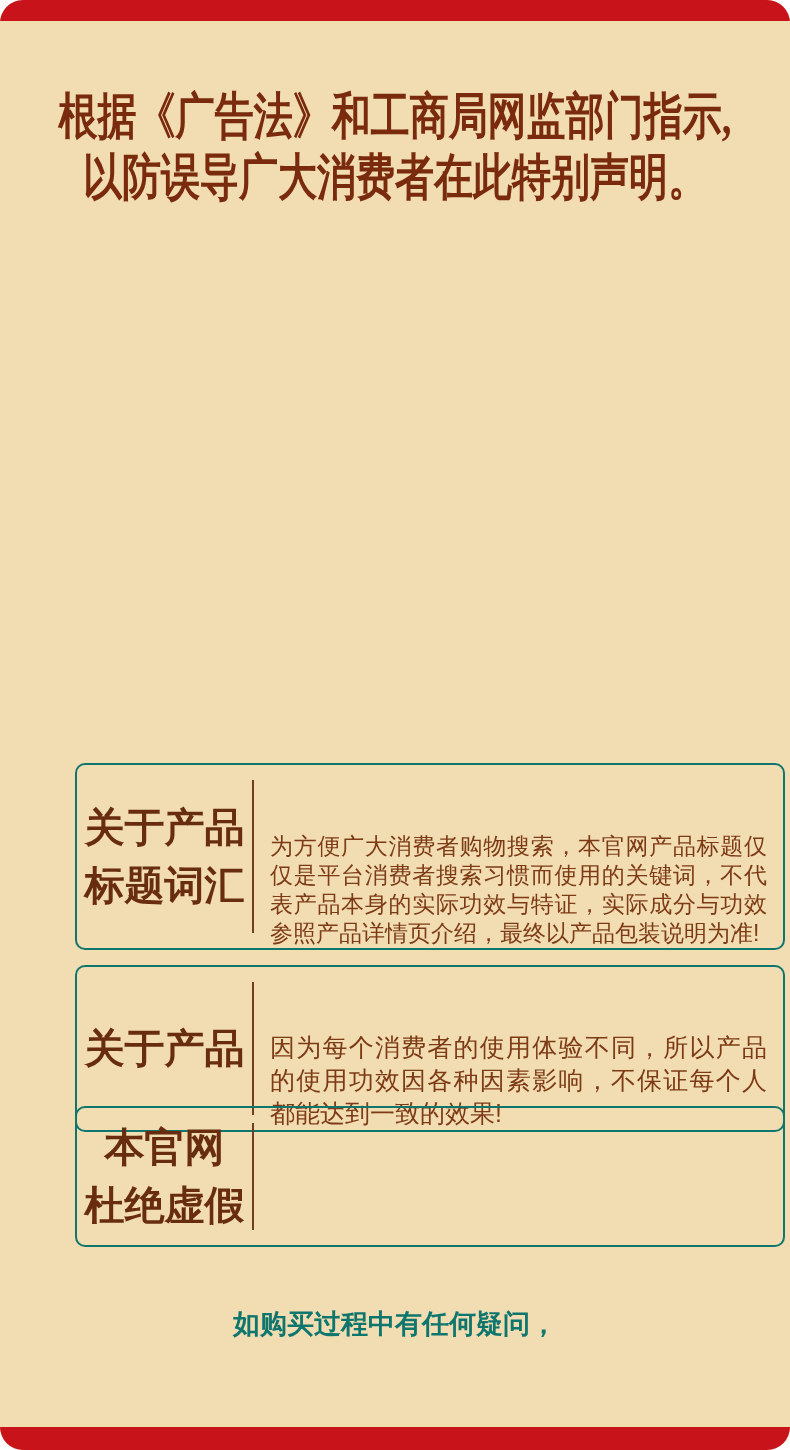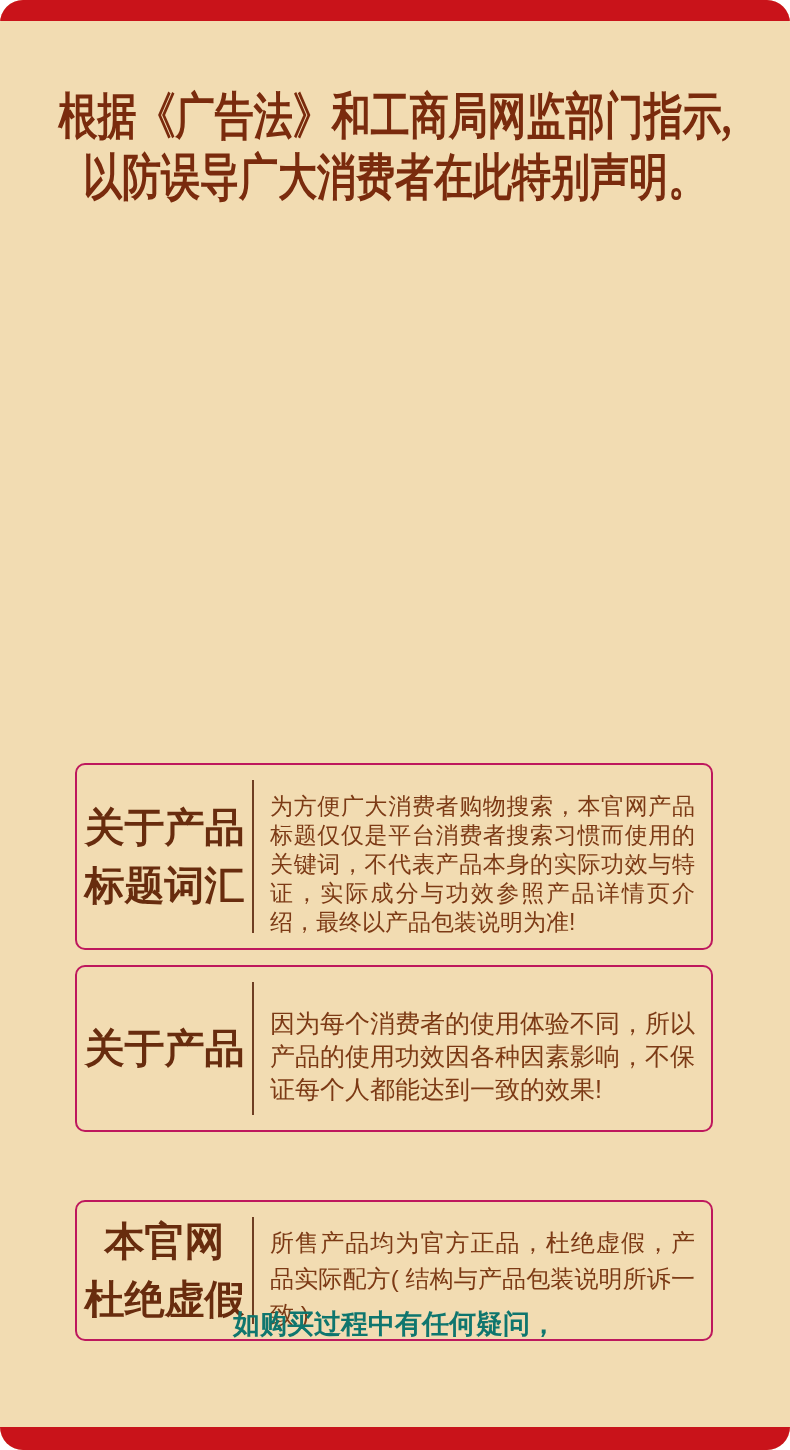--- a/index.html
+++ b/index.html
@@ -44,30 +44,30 @@
     text-align: justify;
     text-indent: 2em;
     color: #6e3110;
   }
   .para-1 { top: 222px; }
   .para-2 { top: 438px; }
 
   .box {
     position: absolute;
     left: 75px;
-    width: 638px;
+    width: 710px;
     box-sizing: border-box;
-    border: 2px solid #be185d;
+    border: 2px solid #0f766e;
     border-radius: 10px;
     display: flex;
     align-items: stretch;
   }
   .box-1 { top: 763px; height: 187px; }
   .box-2 { top: 965px; height: 167px; }
-  .box-3 { top: 1200px; height: 141px; }
+  .box-3 { top: 1106px; height: 141px; }
 
   .box-label {
     width: 175px;
     display: flex;
     flex-direction: column;
     justify-content: center;
     align-items: center;
     font-weight: bold;
     font-size: 40px;
     line-height: 58px;
@@ -76,21 +76,21 @@
   }
   .box-divider {
     width: 2px;
     background: #6f3e23;
     margin: 15px 0;
     flex-shrink: 0;
   }
   .box-text {
     flex: 1;
     display: flex;
-    align-items: center;
+    align-items: flex-end;
     padding: 0 16px;
     color: #7c3a15;
     font-family: "Liberation Sans", "DejaVu Sans", sans-serif;
     text-align: justify;
     margin-top: 16px;
   }
   .box-1 .box-text { font-size: 23px; line-height: 29px; }
   .box-2 .box-text { font-size: 25px; line-height: 33px; }
   .box-3 .box-text { font-size: 24px; line-height: 36px; }
 
@@ -140,23 +140,20 @@
       <span>因为每个消费者的使用体验不同，所以产品的使用功效因各种因素影响，不保证每个人都能达到一致的效果!</span>
     </div>
   </div>
 
   <div class="box box-3">
     <div class="box-label">
       <div>本官网</div>
       <div>杜绝虚假</div>
     </div>
     <div class="box-divider"></div>
-    <div class="box-text">
-      <span>所售产品均为官方正品，杜绝虚假，产品实际配方( 结构与产品包装说明所诉一致 )</span>
-    </div>
   </div>
 
   <div class="footer">
     <div>如购买过程中有任何疑问，</div>
   </div>
 
   <div class="bar bar-bottom"></div>
 
 </div>
 

